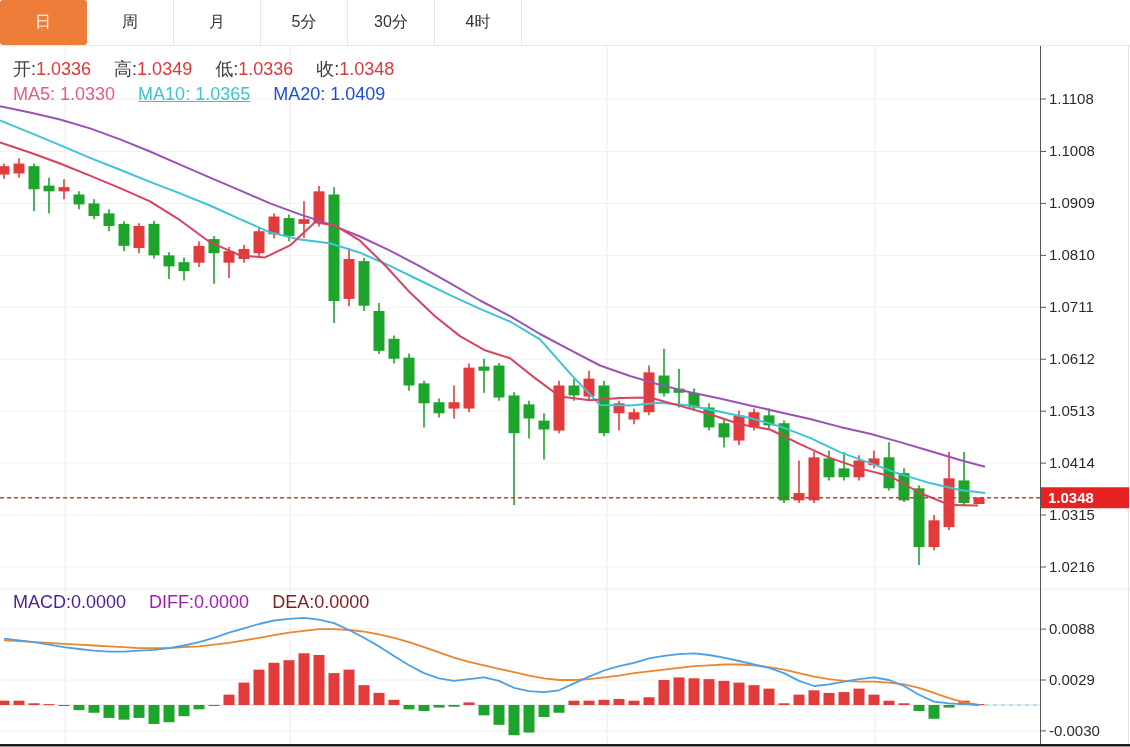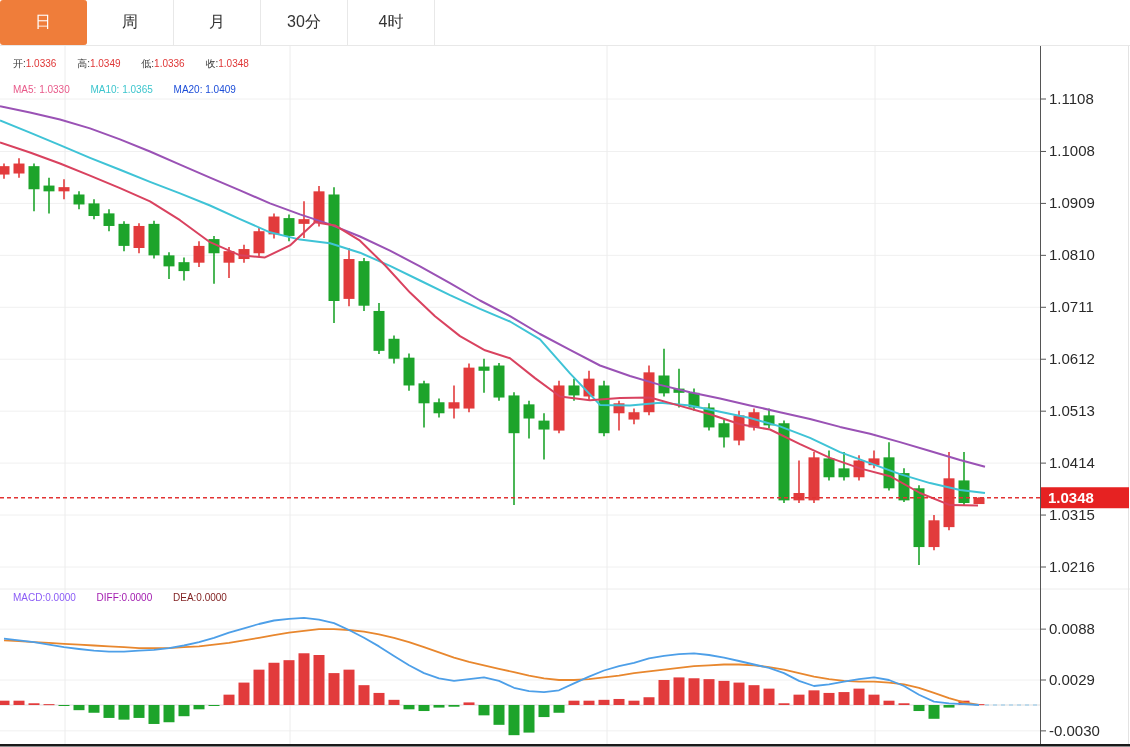--- a/index.html
+++ b/index.html
@@ -9,35 +9,36 @@
   .tabbar{position:absolute;top:0;left:0;width:1130px;height:45px;display:flex;
           background:#ffffff;border-bottom:1px solid #e8e8e8;z-index:3;}
   .tab{width:87px;height:45px;box-sizing:border-box;border-right:1px solid #e8e8e8;
        display:flex;align-items:center;justify-content:center;font-size:16px;color:#333;
        cursor:pointer;background:#fff;}
   .tab.active{background:#ef7d3a;color:#ffffff;border-radius:3px;border-right:1px solid #ef7d3a;}
   .tab-filler{flex:1;}
   
   #chart-svg{position:absolute;top:0;left:0;z-index:1;}
   
-  .legend-row{position:absolute;left:13px;z-index:4;font-size:10px;white-space:nowrap;}
+  .legend-row{position:absolute;left:13px;z-index:4;font-size:18px;white-space:nowrap;}
   .legend-row .pair{margin-right:18px;}
   .lbl{color:#3b3b3b;}
   .val{font-weight:normal;}
   #ohlc-row{top:57px;}
   #ma-row{top:84px;}
   #macd-row{top:592px;}
 </style>
 </head>
 <body>
 
 <div class="tabbar">
   <div class="tab active">日</div>
   <div class="tab">周</div>
   <div class="tab">月</div>
+  <div class="tab">5分</div>
   <div class="tab">30分</div>
   <div class="tab">4时</div>
   <div class="tab-filler"></div>
 </div>
 
 <svg id="chart-svg" width="1130" height="747">
     <g>
       <line x1="0" y1="99" x2="1040" y2="99" stroke="#f0f0f0" stroke-width="1"></line>
       <line x1="0" y1="151.46636771300456" x2="1040" y2="151.46636771300456" stroke="#f0f0f0" stroke-width="1"></line>
       <line x1="0" y1="203.40807174887914" x2="1040" y2="203.40807174887914" stroke="#f0f0f0" stroke-width="1"></line>
@@ -436,21 +437,21 @@
 
 <div class="legend-row" id="ohlc-row">
   <span class="pair"><span class="lbl">开:</span><span class="val" style="color: rgb(223, 54, 54);">1.0336</span></span>
   <span class="pair"><span class="lbl">高:</span><span class="val" style="color: rgb(223, 54, 54);">1.0349</span></span>
   <span class="pair"><span class="lbl">低:</span><span class="val" style="color: rgb(223, 54, 54);">1.0336</span></span>
   <span class="pair"><span class="lbl">收:</span><span class="val" style="color: rgb(223, 54, 54);">1.0348</span></span>
 </div>
 
 <div class="legend-row" id="ma-row">
   <span class="pair" style="color: rgb(232, 90, 138);"><span>MA5:</span> <span>1.0330</span></span>
-  <span class="pair" style="color: rgb(60, 197, 205);"><span>MA10:</span> <span>1.0365</span></span>
+  <span class="pair" style="color: rgb(60, 197, 205); text-decoration: underline;"><span>MA10:</span> <span>1.0365</span></span>
   <span class="pair" style="color: #1d4ed8;"><span>MA20:</span> <span>1.0409</span></span>
 </div>
 
 <div class="legend-row" id="macd-row">
-  <span class="pair" style="color: #8b5cf6;"><span>MACD:</span><span>0.0000</span></span>
+  <span class="pair" style="color: #4c1d95;"><span>MACD:</span><span>0.0000</span></span>
   <span class="pair" style="color: #a21caf;"><span>DIFF:</span><span>0.0000</span></span>
   <span class="pair" style="color: #7f1d1d;"><span>DEA:</span><span>0.0000</span></span>
 </div>
 
 </body></html>

